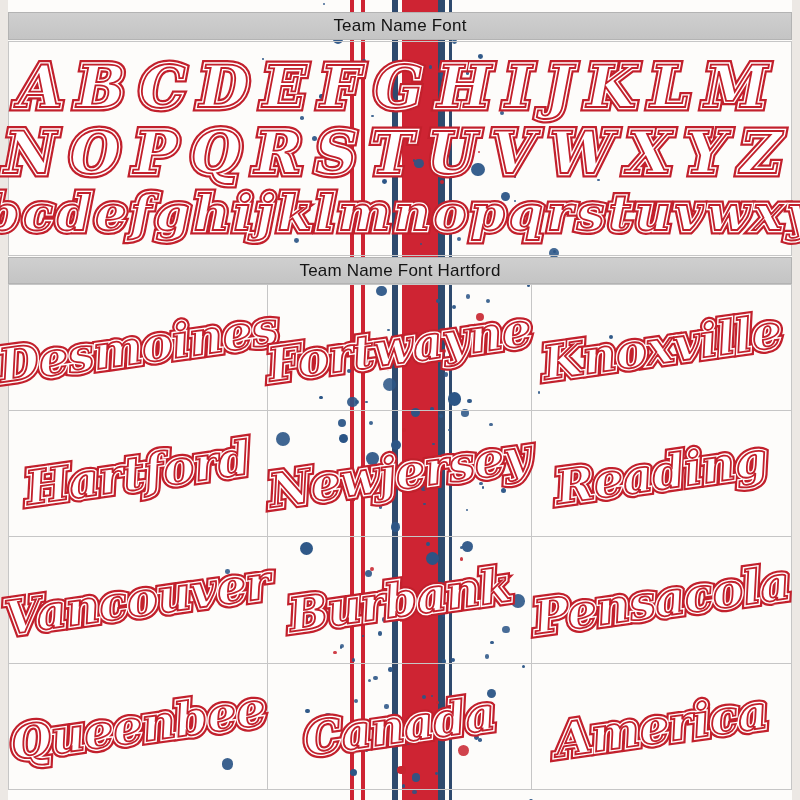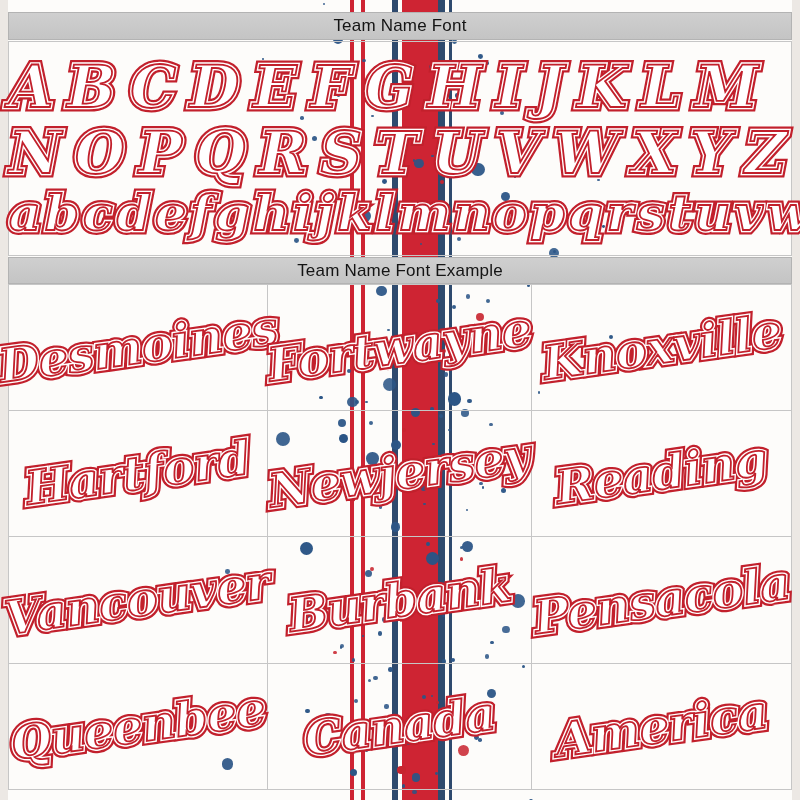--- a/index.html
+++ b/index.html
@@ -50,21 +50,21 @@
     z-index:6;
   }
   #header-font{top:12px;}
   #header-example{top:257px;height:27px;}
 
   
   .alphabet-panel{
     position:absolute;left:8px;top:41px;width:784px;height:215px;
     border:1px solid var(--panel-border);
     z-index:4;
-    display:flex;flex-direction:column;align-items:flex-start;justify-content:space-evenly;
+    display:flex;flex-direction:column;align-items:center;justify-content:space-evenly;
     padding:8px 0;
   }
 
   
   .fancy{
     position:relative;display:inline-block;
     font-family:"DejaVu Serif", serif;
     font-style:italic;font-weight:bold;
     color:#fff;
     -webkit-text-stroke:1.8px var(--script-red);
@@ -286,21 +286,21 @@
   <span>Team Name Font</span>
 </div>
 
 <div class="alphabet-panel">
   <span class="fancy alpha-line-upper" data-text="ABCDEFGHIJKLM">ABCDEFGHIJKLM</span>
   <span class="fancy alpha-line-upper" data-text="NOPQRSTUVWXYZ">NOPQRSTUVWXYZ</span>
   <span class="fancy alpha-line-lower" data-text="abcdefghijklmnopqrstuvwxyz">abcdefghijklmnopqrstuvwxyz</span>
 </div>
 
 <div class="section-header" id="header-example">
-  <span>Team Name Font Example</span>
+  <span>Team Name Font Hartford</span>
 </div>
 
 <div class="example-grid">
   <div class="example-cell">
       <span class="cell-text"><span class="fancy" data-text="Desmoines">Desmoines</span></span>
     </div>
   <div class="example-cell">
       <span class="cell-text"><span class="fancy" data-text="Fortwayne">Fortwayne</span></span>
     </div>
   <div class="example-cell">

